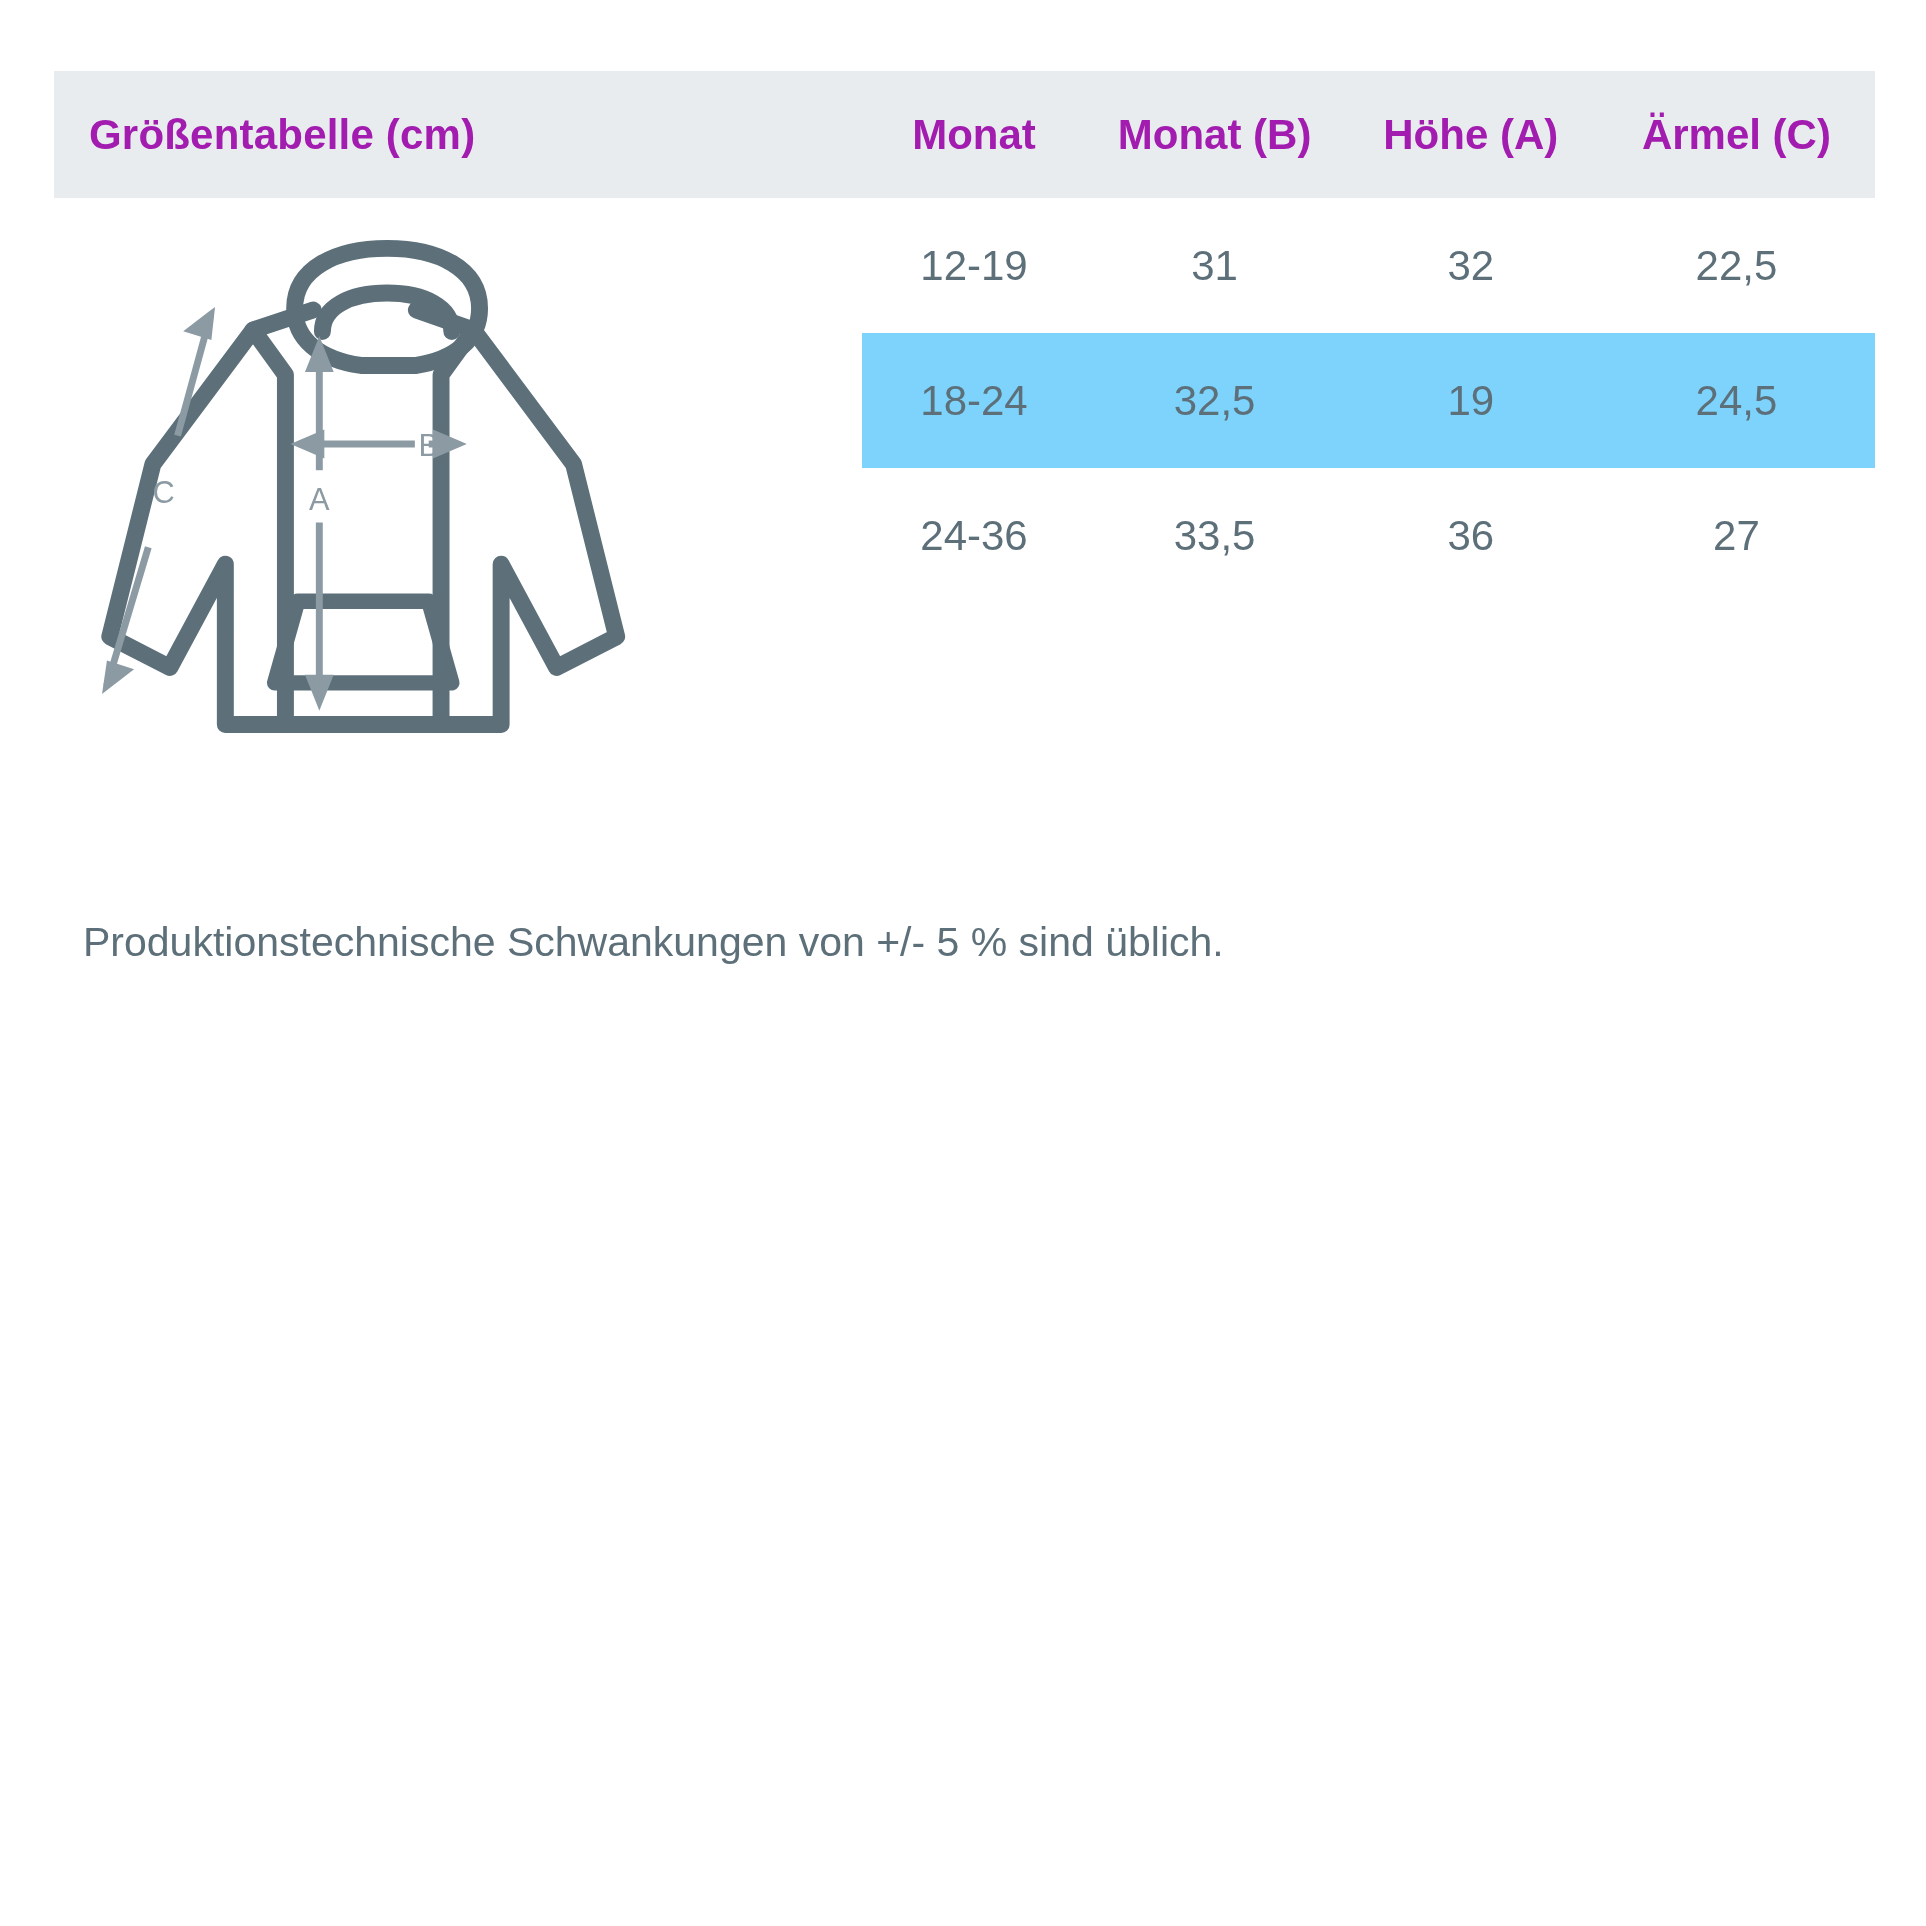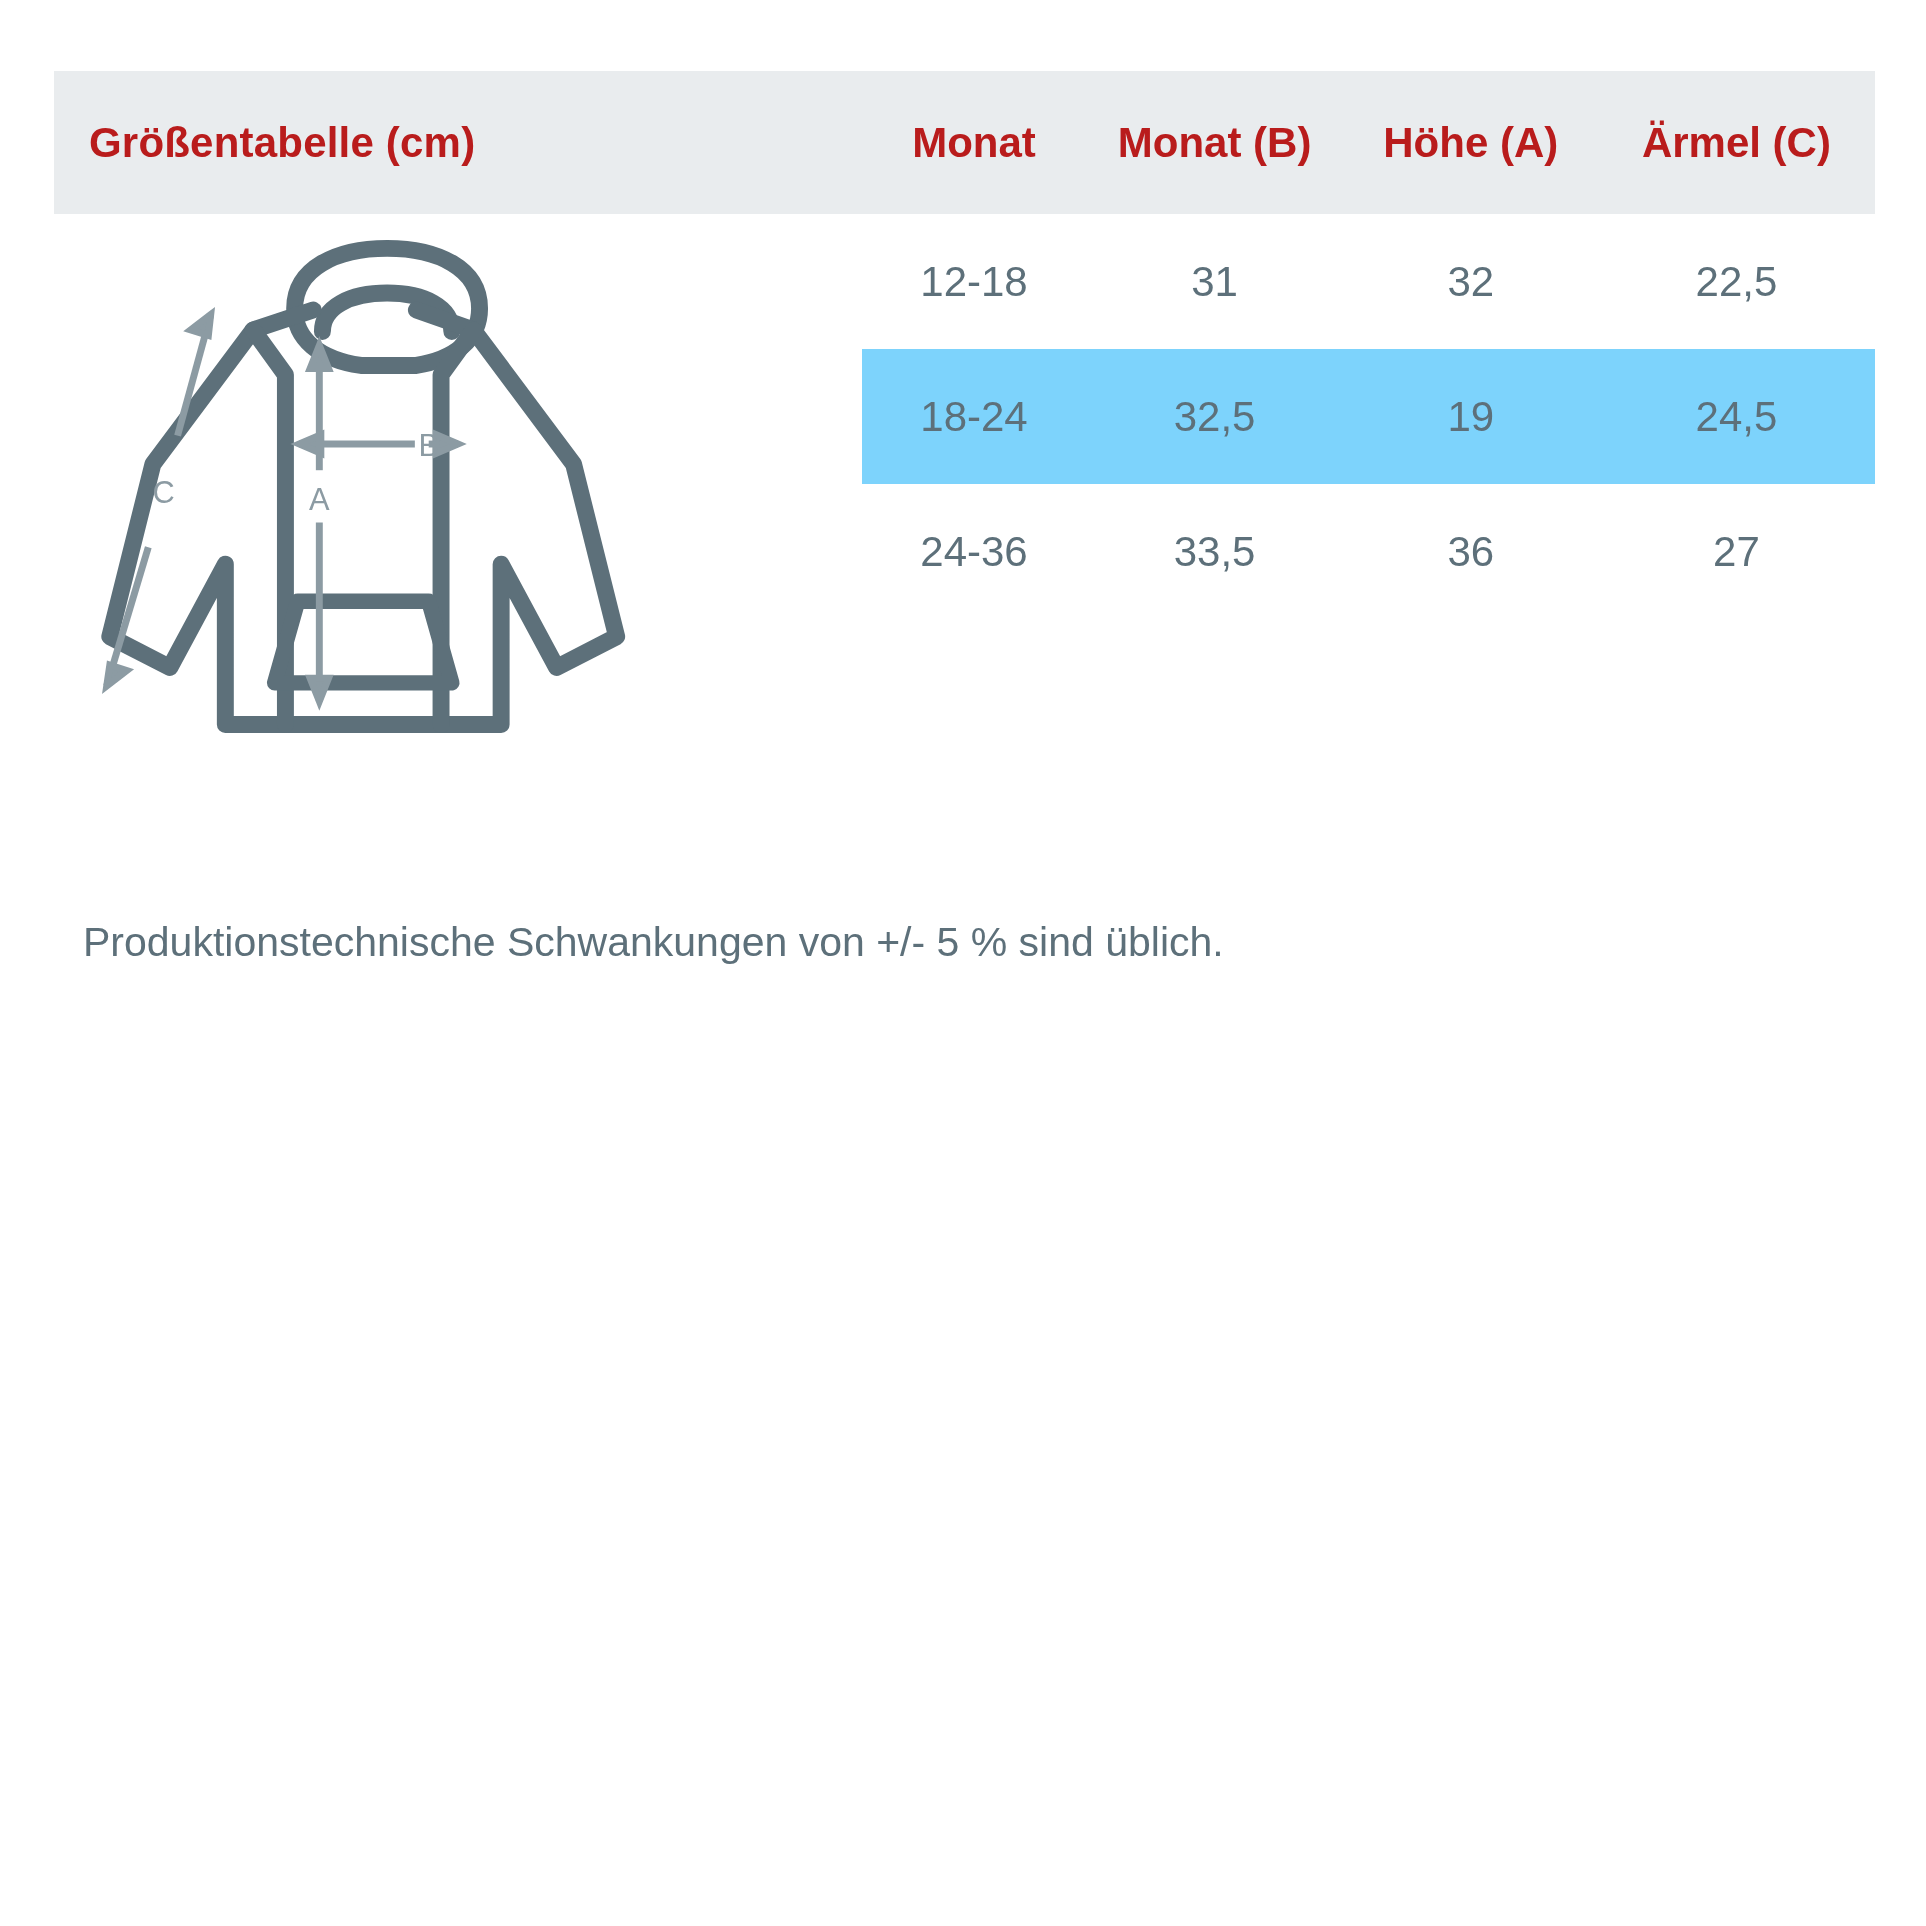--- a/index.html
+++ b/index.html
@@ -33,22 +33,22 @@
     table-layout: fixed;
   }
 
   .size-table thead tr {
     background: #e9ecee;
   }
 
   .size-table th {
     font-size: 42px;
     font-weight: normal;
-    color: #b91c1c;
-    padding: 12px;
+    color: #a21caf;
+    padding: 4px;
     height: 119px;
     vertical-align: middle;
   }
 
   .th-title {
     text-align: left;
     padding-left: 35px !important;
     font-weight: bold !important;
     letter-spacing: 0.2px;
   }
@@ -131,21 +131,21 @@
         <th class="th-title">Größentabelle (cm)</th>
         <th class="th-monat"><span class="th-label">Monat</span><span class="th-strong"></span></th>
         <th class="th-breite"><span class="th-label">Monat </span><span class="th-strong">(B)</span></th>
         <th class="th-hoehe"><span class="th-label">Höhe </span><span class="th-strong">(A)</span></th>
         <th class="th-aermel"><span class="th-label">Ärmel </span><span class="th-strong">(C)</span></th>
       </tr>
     </thead>
     <tbody>
       <tr>
         <td class="illustration-cell" rowspan="3"></td>
-        <td>12-18</td>
+        <td>12-19</td>
         <td>31</td>
         <td>32</td>
         <td>22,5</td>
       </tr>
       <tr class="alt">
         <td>18-24</td>
         <td>32,5</td>
         <td>19</td>
         <td>24,5</td>
       </tr>

